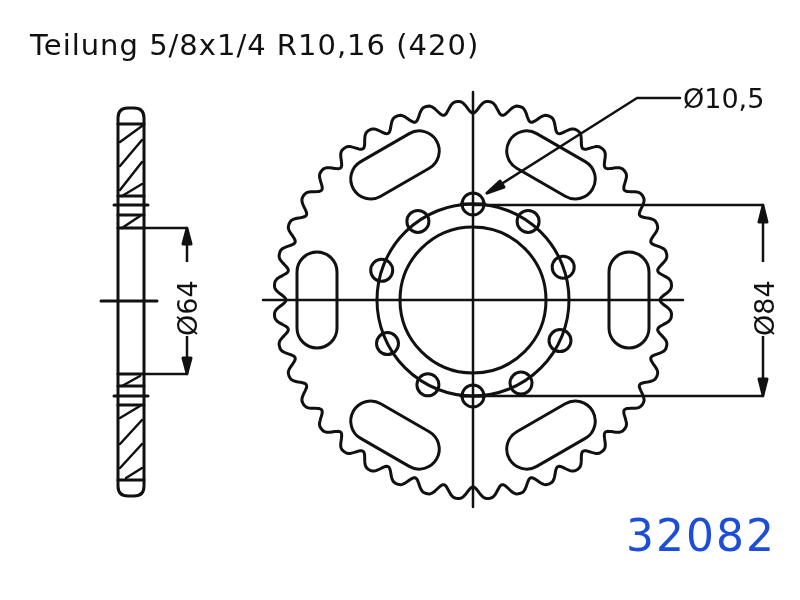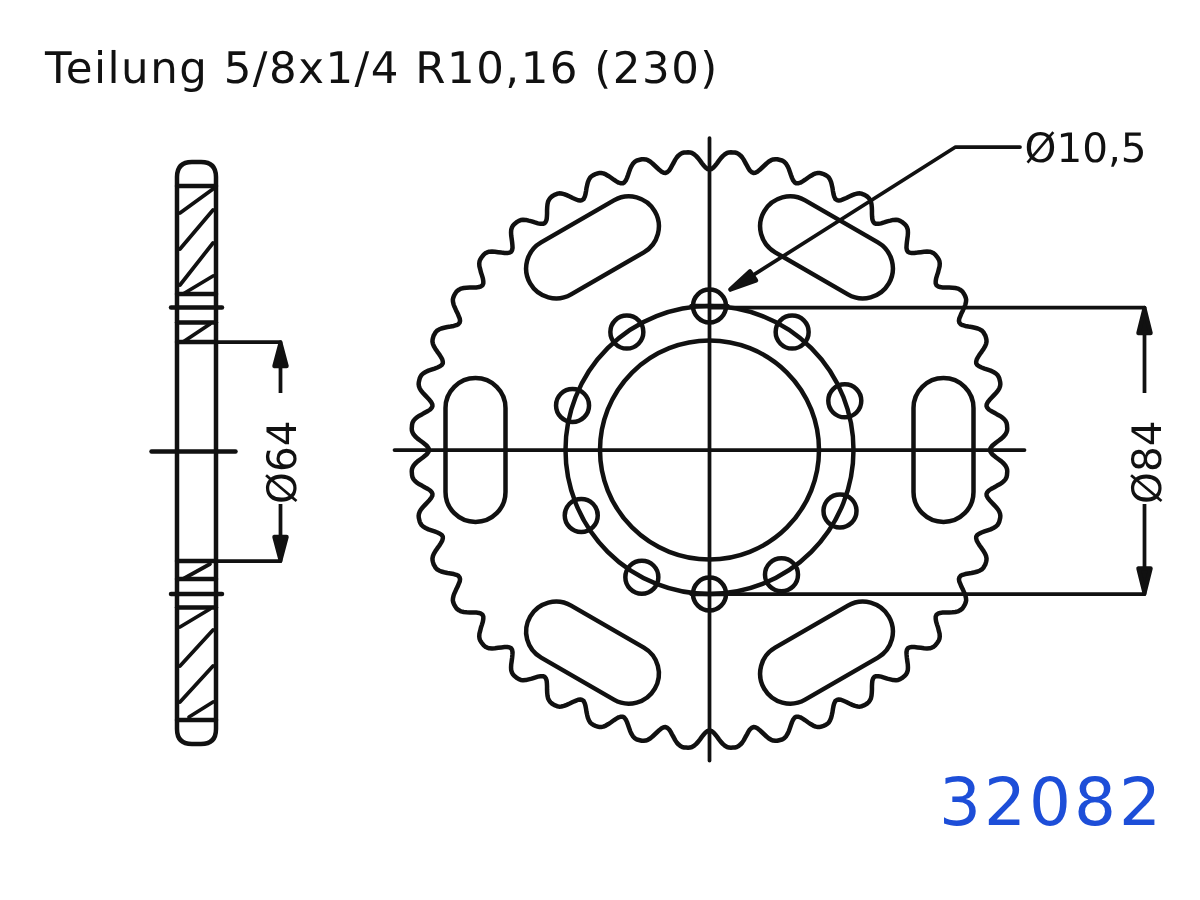--- a/index.html
+++ b/index.html
@@ -5,21 +5,21 @@
     html, body { margin:0; padding:0; background:#ffffff; }
     body { width:800px; height:600px; position:relative; overflow:hidden; font-family:"DejaVu Sans", sans-serif; }
     .title { position:absolute; left:30px; top:28px; font-size:29px; color:#111; letter-spacing:1px; white-space:nowrap; }
     .partno { position:absolute; left:626px; top:510px; font-size:44px; color:#1d4ed8; letter-spacing:2px; }
     svg { position:absolute; left:0; top:0; }
     .lbl { font-family:"DejaVu Sans", sans-serif; font-size:27px; fill:#111; }
   </style>
 </head>
 <body>
 
-<div class="title">Teilung 5/8x1/4 R10,16 (230)</div>
+<div class="title">Teilung 5/8x1/4 R10,16 (420)</div>
 
 <svg width="800" height="600" viewBox="0 0 800 600">
   <g fill="none" stroke="#111" stroke-width="3" stroke-linejoin="round" stroke-linecap="round">
 
     <g>
 
       <path d="M118,118 Q118,108 128,108 L134,108 Q144,108 144,118 L144,486 Q144,496 134,496 L128,496 Q118,496 118,486 Z"></path>
       <line x1="118" y1="124" x2="144" y2="124"></line>
       <line x1="118" y1="480" x2="144" y2="480"></line>
 

